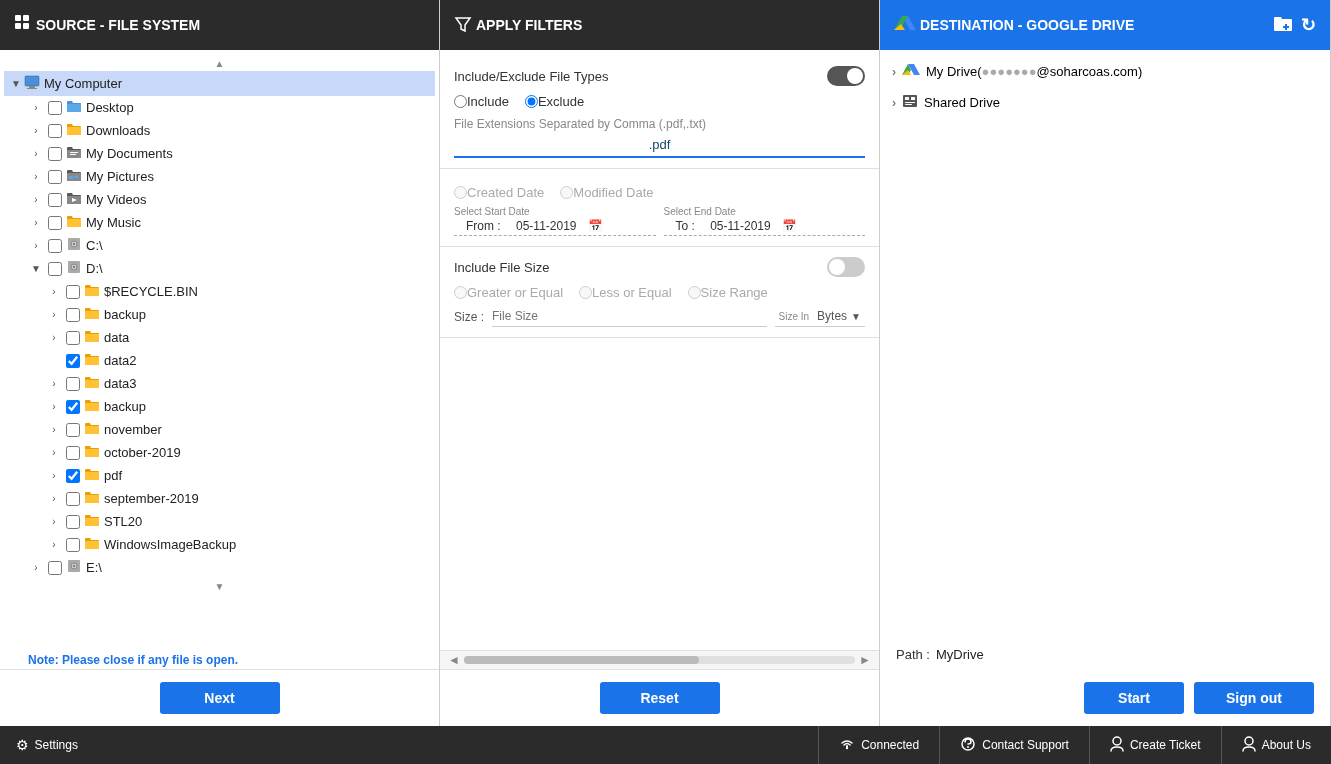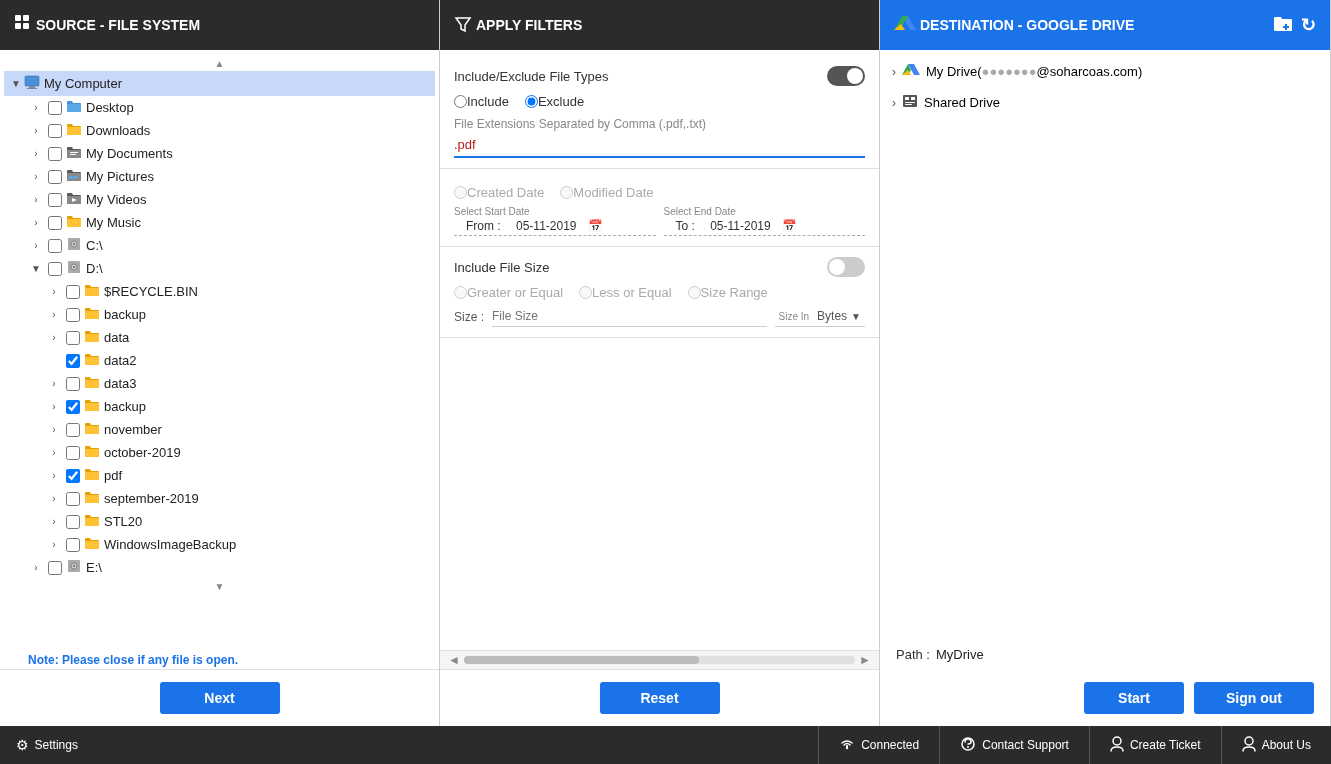--- a/index.html
+++ b/index.html
@@ -183,22 +183,23 @@
       margin-bottom: 2px;
     }
 
     .filter-input {
       width: 100%;
       border: none;
       border-bottom: 2px solid #1a73e8;
       padding: 4px 0;
       font-size: 13px;
       outline: none;
-      color: #b91c1c;
+      color: #0c4a6e;
       background: transparent;
+      text-align: center;
     }
 
     .date-row {
       display: flex;
       align-items: center;
       gap: 8px;
       margin-top: 6px;
     }
 
     .date-field {

